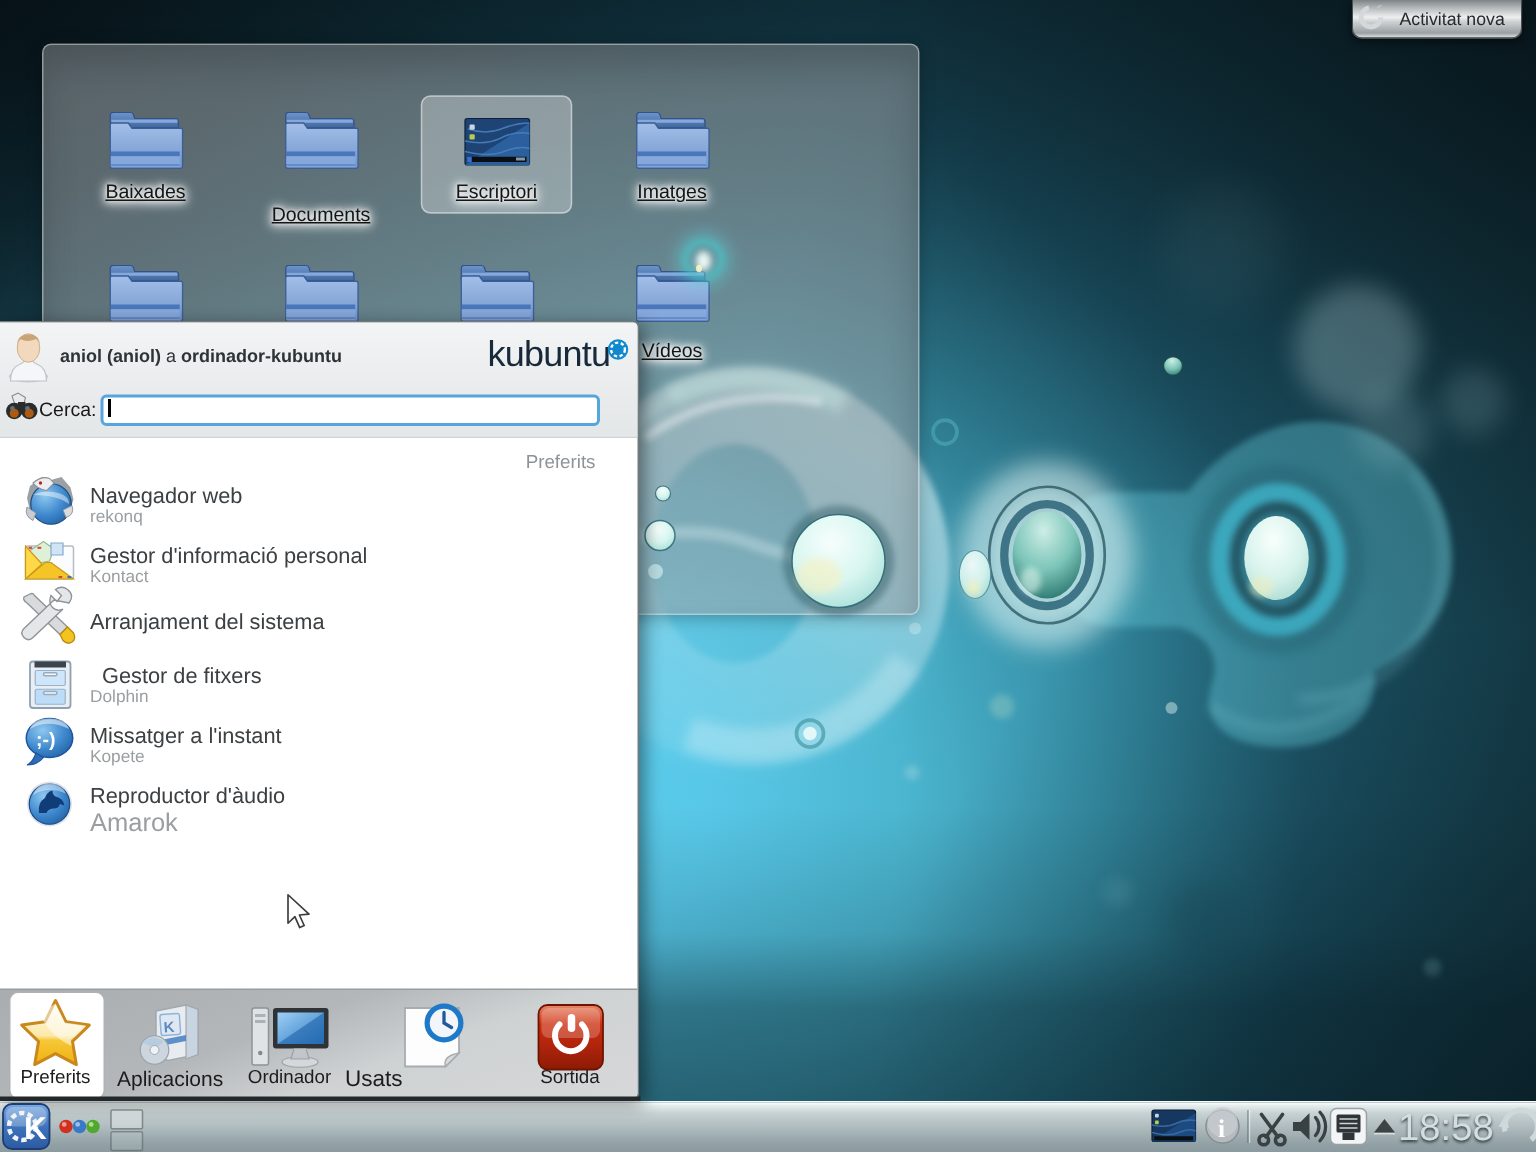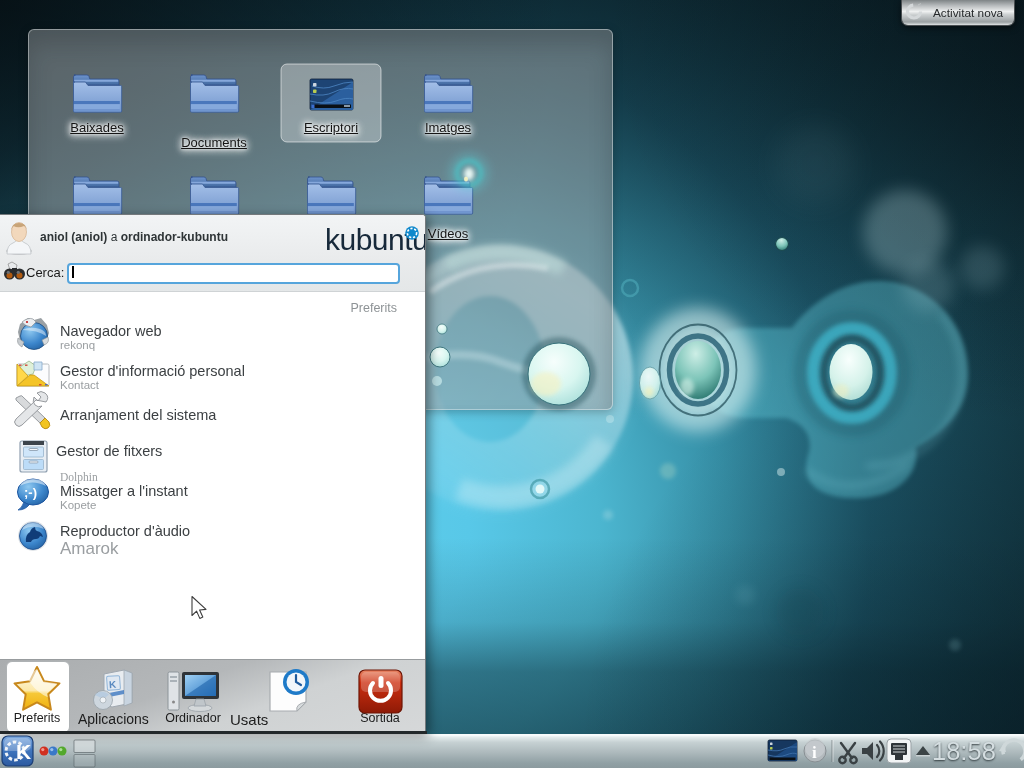--- a/index.html
+++ b/index.html
@@ -243,36 +243,36 @@
 <div id="kickoff" style="left:0;top:214px;width:426px;height:519px;
      background:#ffffff;border:1px solid #74797c;border-left:none;
      border-radius:0 4px 4px 0;box-sizing:border-box;
      box-shadow:3px 3px 12px rgba(0,0,0,0.45);overflow:hidden;">
 
   <div style="position:absolute;left:0;top:0;width:100%;height:76px;
        background:linear-gradient(180deg,#f2f4f5 0%,#e9ebec 60%,#e4e7e8 100%);
        border-bottom:1px solid #cfd3d5;"></div>
   <div style="position:absolute;left:40px;top:15px;font-size:12px;color:#2e3436;">
     <b>aniol (aniol)</b> a <b>ordinador-kubuntu</b></div>
-  <div style="position:absolute;left:325px;top:8px;font-size:30px;color:#17293a;letter-spacing:-0.5px;font-weight:400;">kubuntu</div>
+  <div style="position:absolute;left:325px;top:8px;font-size:24px;color:#17293a;letter-spacing:-0.5px;font-weight:400;">kubuntu</div>
   <div style="position:absolute;left:26px;top:50px;font-size:13px;color:#1a1a1a;">Cerca:</div>
   <div style="position:absolute;left:67px;top:48px;width:329px;height:17px;background:#fff;
        border:2px solid #56a5dc;border-radius:4px;"></div>
   <div style="position:absolute;left:72px;top:51px;width:1.5px;height:12px;background:#000;"></div>
 
   <div style="position:absolute;right:28px;top:86px;font-size:12.5px;color:#8e9396;">Preferits</div>
 
   <div id="items" style="position:absolute;left:0;top:0;width:100%;height:100%;font-size:14.5px;color:#3c4043;">
     <div style="position:absolute;left:60px;top:108px;">Navegador web</div>
     <div style="position:absolute;left:60px;top:124px;font-size:11.5px;color:#9a9ea1;">rekonq</div>
     <div style="position:absolute;left:60px;top:148px;">Gestor d'informació personal</div>
     <div style="position:absolute;left:60px;top:164px;font-size:11.5px;color:#9a9ea1;">Kontact</div>
     <div style="position:absolute;left:60px;top:192px;">Arranjament del sistema</div>
-    <div style="position:absolute;left:56px;top:228px;">Gestor de fitxers</div>
-    <div style="position:absolute;left:60px;top:256px;font-size:11.5px;color:#9a9ea1;font-family:Liberation Serif, serif;">Dolphin</div>
+    <div style="position:absolute;left:68px;top:228px;">Gestor de fitxers</div>
+    <div style="position:absolute;left:60px;top:244px;font-size:11.5px;color:#9a9ea1;">Dolphin</div>
     <div style="position:absolute;left:60px;top:268px;">Missatger a l'instant</div>
     <div style="position:absolute;left:60px;top:284px;font-size:11.5px;color:#9a9ea1;">Kopete</div>
     <div style="position:absolute;left:60px;top:308px;">Reproductor d'àudio</div>
     <div style="position:absolute;left:60px;top:324px;font-size:17px;color:#9a9ea1;">Amarok</div>
   </div>
 
   <div id="tabbar" style="position:absolute;left:0;top:444px;width:100%;height:75px;
        background:linear-gradient(160deg,#aaadaf 0%,#b4b7b9 40%,#cfd2d3 62%,#d6d8d9 100%);
        border-top:1px solid #989c9e;">
   </div>

